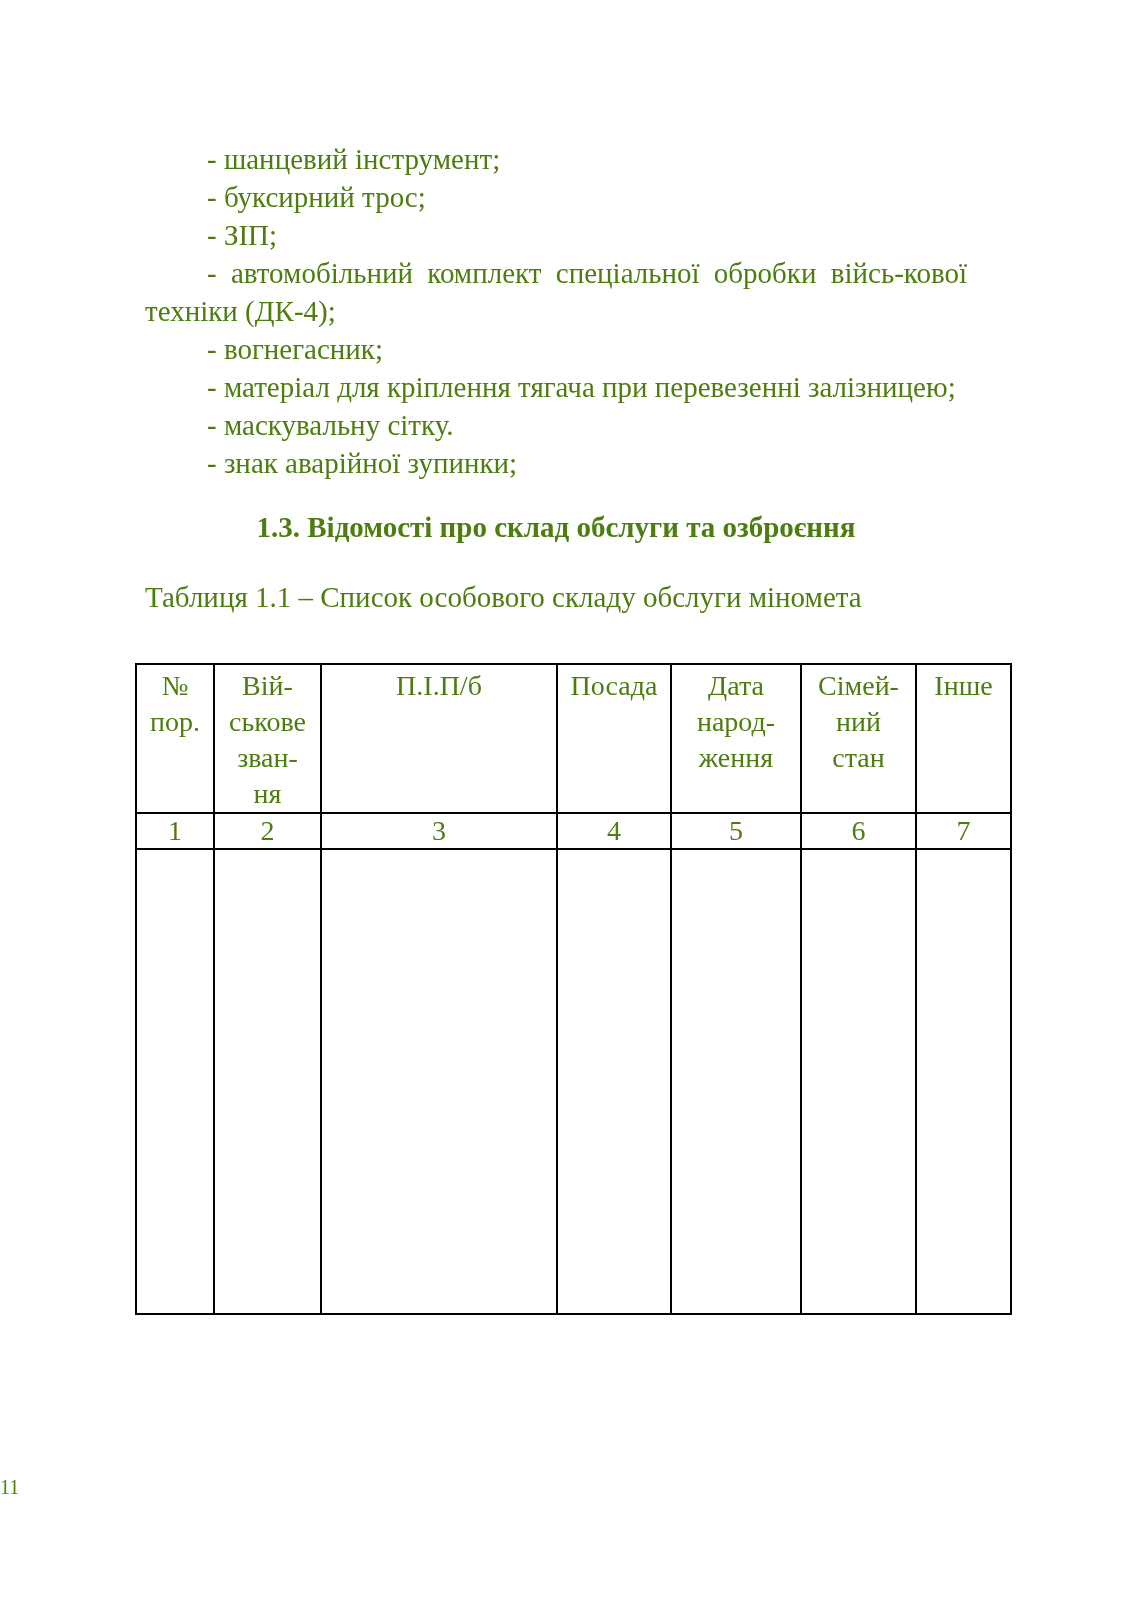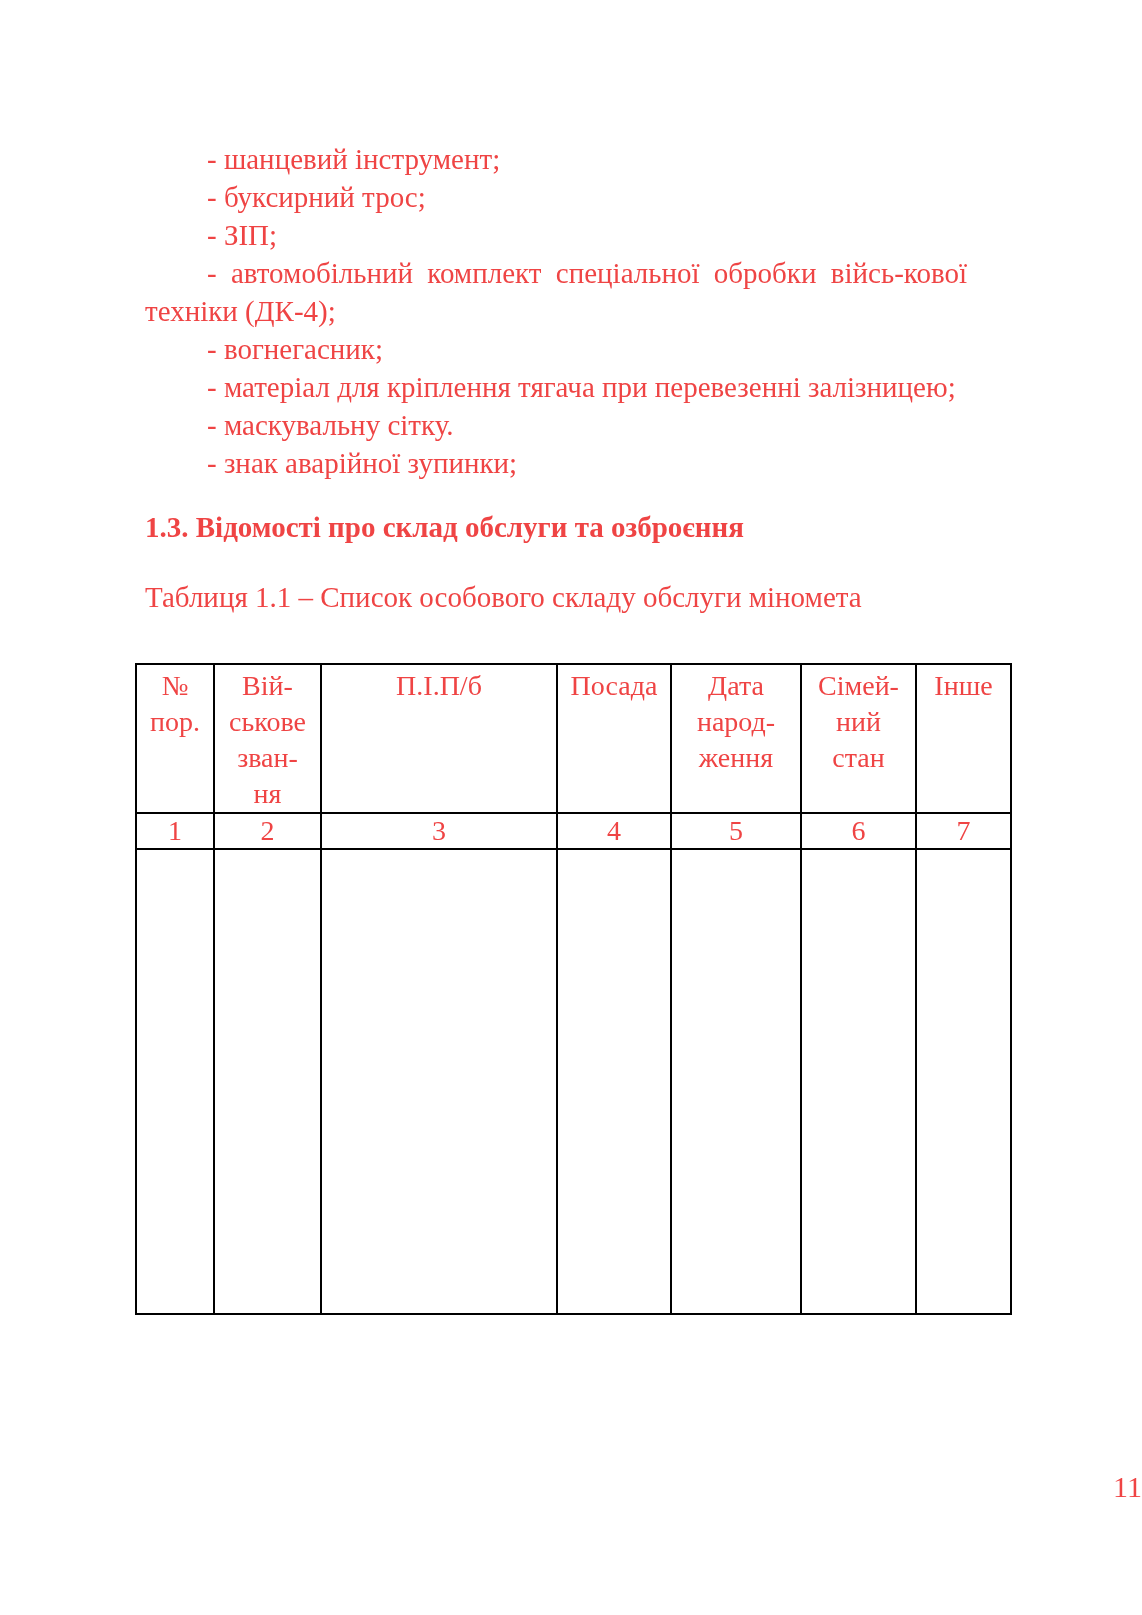--- a/index.html
+++ b/index.html
@@ -2,21 +2,21 @@
 <html><head>
 <meta charset="utf-8">
 <style>
   * { box-sizing: border-box; }
   html, body { margin: 0; padding: 0; background: #ffffff; }
   .page {
     position: relative;
     width: 1142px;
     height: 1615px;
     background: #ffffff;
-    color: #ef4444;
+    color: #4d7c0f;
     font-family: "Liberation Serif", "DejaVu Serif", serif;
     overflow: hidden;
   }
   .text-block {
     position: absolute;
     left: 145px;
     top: 140px;
     width: 822px;
     font-size: 29px;
     line-height: 38px;
@@ -24,20 +24,21 @@
   .li {
     margin: 0;
     text-indent: 62px;
     text-align: justify;
   }
   .heading {
     margin: 26px 0 0 0;
     font-size: 29px;
     line-height: 38px;
     font-weight: bold;
+    text-align: center;
   }
   .caption {
     margin: 32px 0 16px 0;
     text-align: left;
   }
   table.tbl {
     border-collapse: collapse;
     table-layout: fixed;
     width: 875px;
     margin: 47px 0 0 -10px;
@@ -64,22 +65,22 @@
     height: 36px;
   }
   .tbl td.empty {
     height: 465px;
   }
   .page-number {
     position: absolute;
     top: 1468px;
     left: 0;
     width: 100%;
-    text-align: right;
-    font-size: 30px;
+    text-align: left;
+    font-size: 20px;
     line-height: 38px;
   }
 </style>
 </head>
 <body>
 
 <div class="page">
   <div class="text-block">
 
     <p class="li">- шанцевий інструмент;</p>

